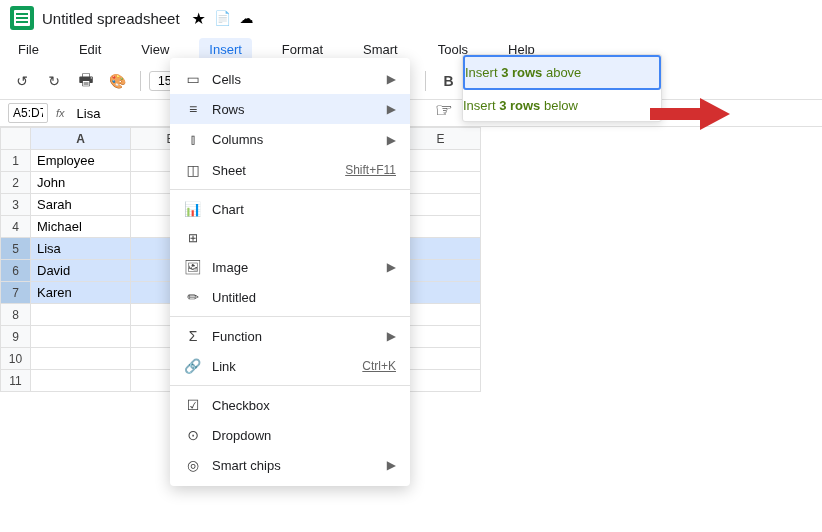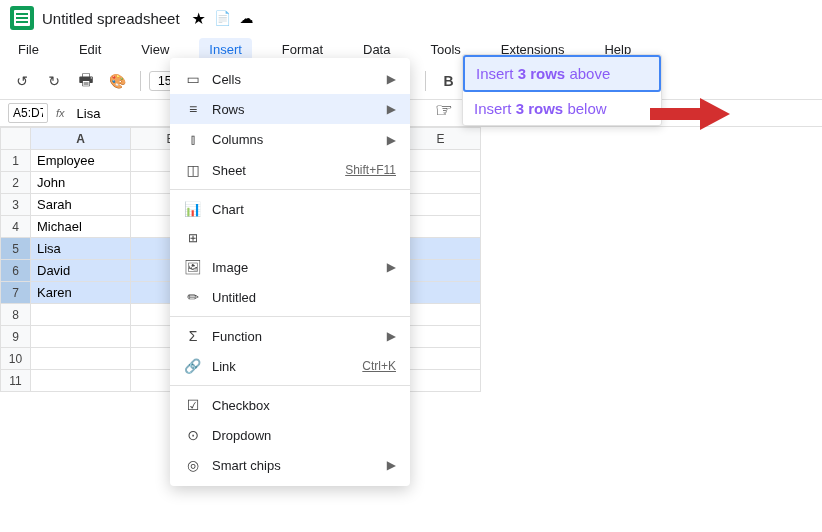--- a/index.html
+++ b/index.html
@@ -114,22 +114,22 @@
     .dropdown-item-arrow { color: #666; font-size: 12px; margin-left: auto; }
 
     
     .rows-submenu {
       position: absolute; top: 54px; left: 462px; z-index: 200;
       background: #fff; border: 1px solid #e0e0e0;
       box-shadow: 0 2px 8px rgba(0,0,0,0.15);
       border-radius: 3px; min-width: 200px;
     }
     .rows-submenu-item {
-      display: flex; align-items: center; padding: 8px 11px; gap: 8px;
-      cursor: pointer; font-size: 15px; color: #8b5cf6;
+      display: flex; align-items: center; padding: 8px 0; gap: 8px;
+      cursor: pointer; font-size: 13px; color: #4d7c0f;
     }
     .rows-submenu-item.active { background: #e8f0fe; border: 2px solid #4285f4; border-radius: 3px; }
 
     
     .red-arrow {
       position: absolute; top: 96px; left: 650px; z-index: 300;
     }
 
     
     .cursor-hand {
@@ -151,23 +151,22 @@
     <span class="title-icon" style="font-size:14px;">📄</span>
     <span class="title-icon" style="font-size:14px;">☁</span>
   </div>
 
   <div class="menu-bar">
     <div class="menu-item">File</div>
     <div class="menu-item">Edit</div>
     <div class="menu-item">View</div>
     <div class="menu-item insert-active">Insert</div>
     <div class="menu-item">Format</div>
-    <div class="menu-item">Data</div>
+    <div class="menu-item">Smart</div>
     <div class="menu-item">Tools</div>
-    <div class="menu-item">Extensions</div>
     <div class="menu-item">Help</div>
   </div>
 
   <div class="toolbar">
     <button class="toolbar-btn">↺</button>
     <button class="toolbar-btn">↻</button>
     <button class="toolbar-btn" style="font-size:16px;">🖶</button>
     <button class="toolbar-btn">🎨</button>
     <div class="toolbar-separator"></div>
     <div class="zoom-box">

